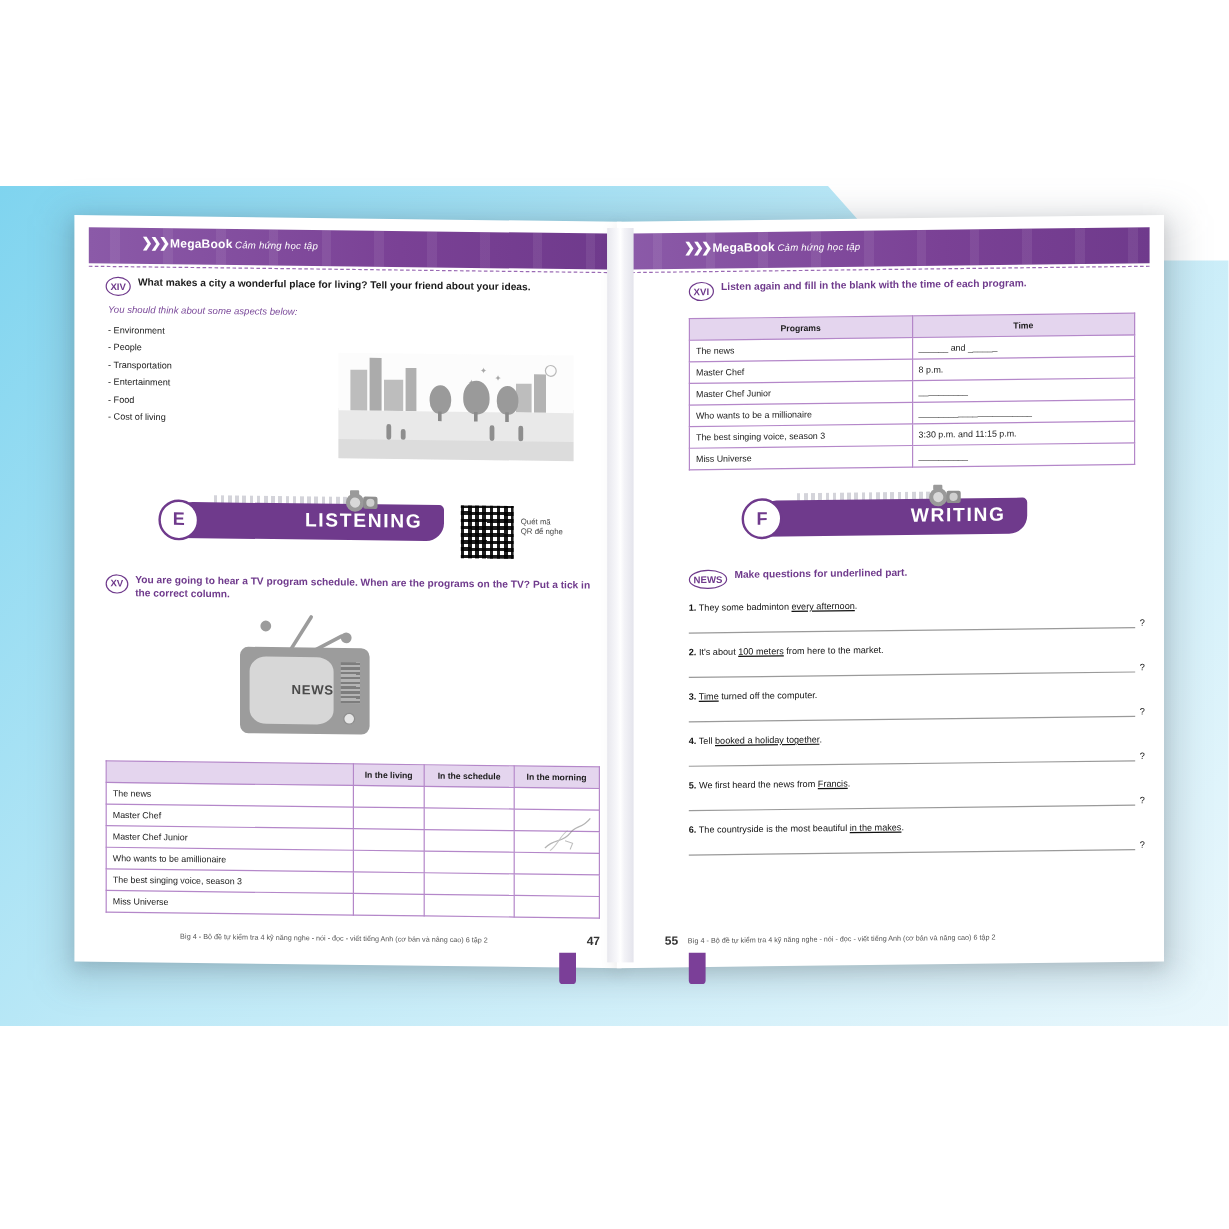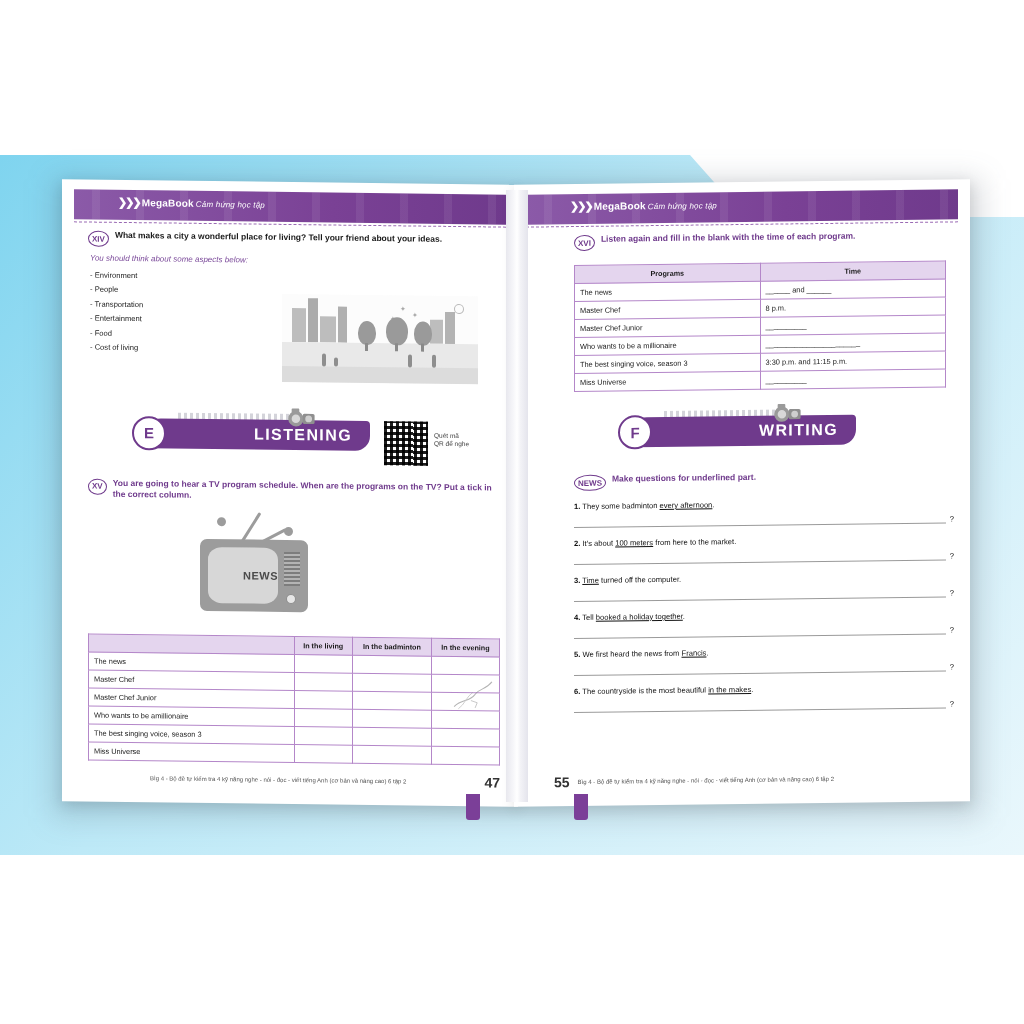--- a/index.html
+++ b/index.html
@@ -174,21 +174,21 @@
     content:"?"; position:absolute; right:-8px; bottom:-1px; font-size:7.6px; color:#111;
   }
 
   
   .footer {
     position:absolute; left:26px; right:18px; bottom:16px;
     display:flex; align-items:center; gap:8px;
     font-size:6px; color:#555;
   }
   .footer.right-page { justify-content:flex-start; }
-  .pg { font-size:14px; font-weight:bold; color:#333; }
+  .pg { font-size:10px; font-weight:bold; color:#333; }
 
   .scribble { position:absolute; right:6px; bottom:54px; width:42px; height:36px; opacity:.55; }
 </style>
 </head>
 <body>
 
 <div id="stage">
 
   <div class="bg-white-top"></div>
   <div class="bg-cyan"></div>
@@ -286,22 +286,22 @@
               </div>
             <div class="tv-grill"></div>
             <div class="tv-knob"></div>
           </div>
 
           <table class="tick-table t-left">
             <thead>
               <tr>
                 <th></th>
                 <th>In the living</th>
-                <th>In the badminton</th>
-                <th>In the evening</th>
+                <th>In the schedule</th>
+                <th>In the morning</th>
               </tr>
             </thead>
             <tbody>
               <tr>
                 <td class="row-label">The news</td>
                 <td class="blank"></td>
                 <td class="blank"></td>
                 <td class="blank"></td>
               </tr>
               <tr>

